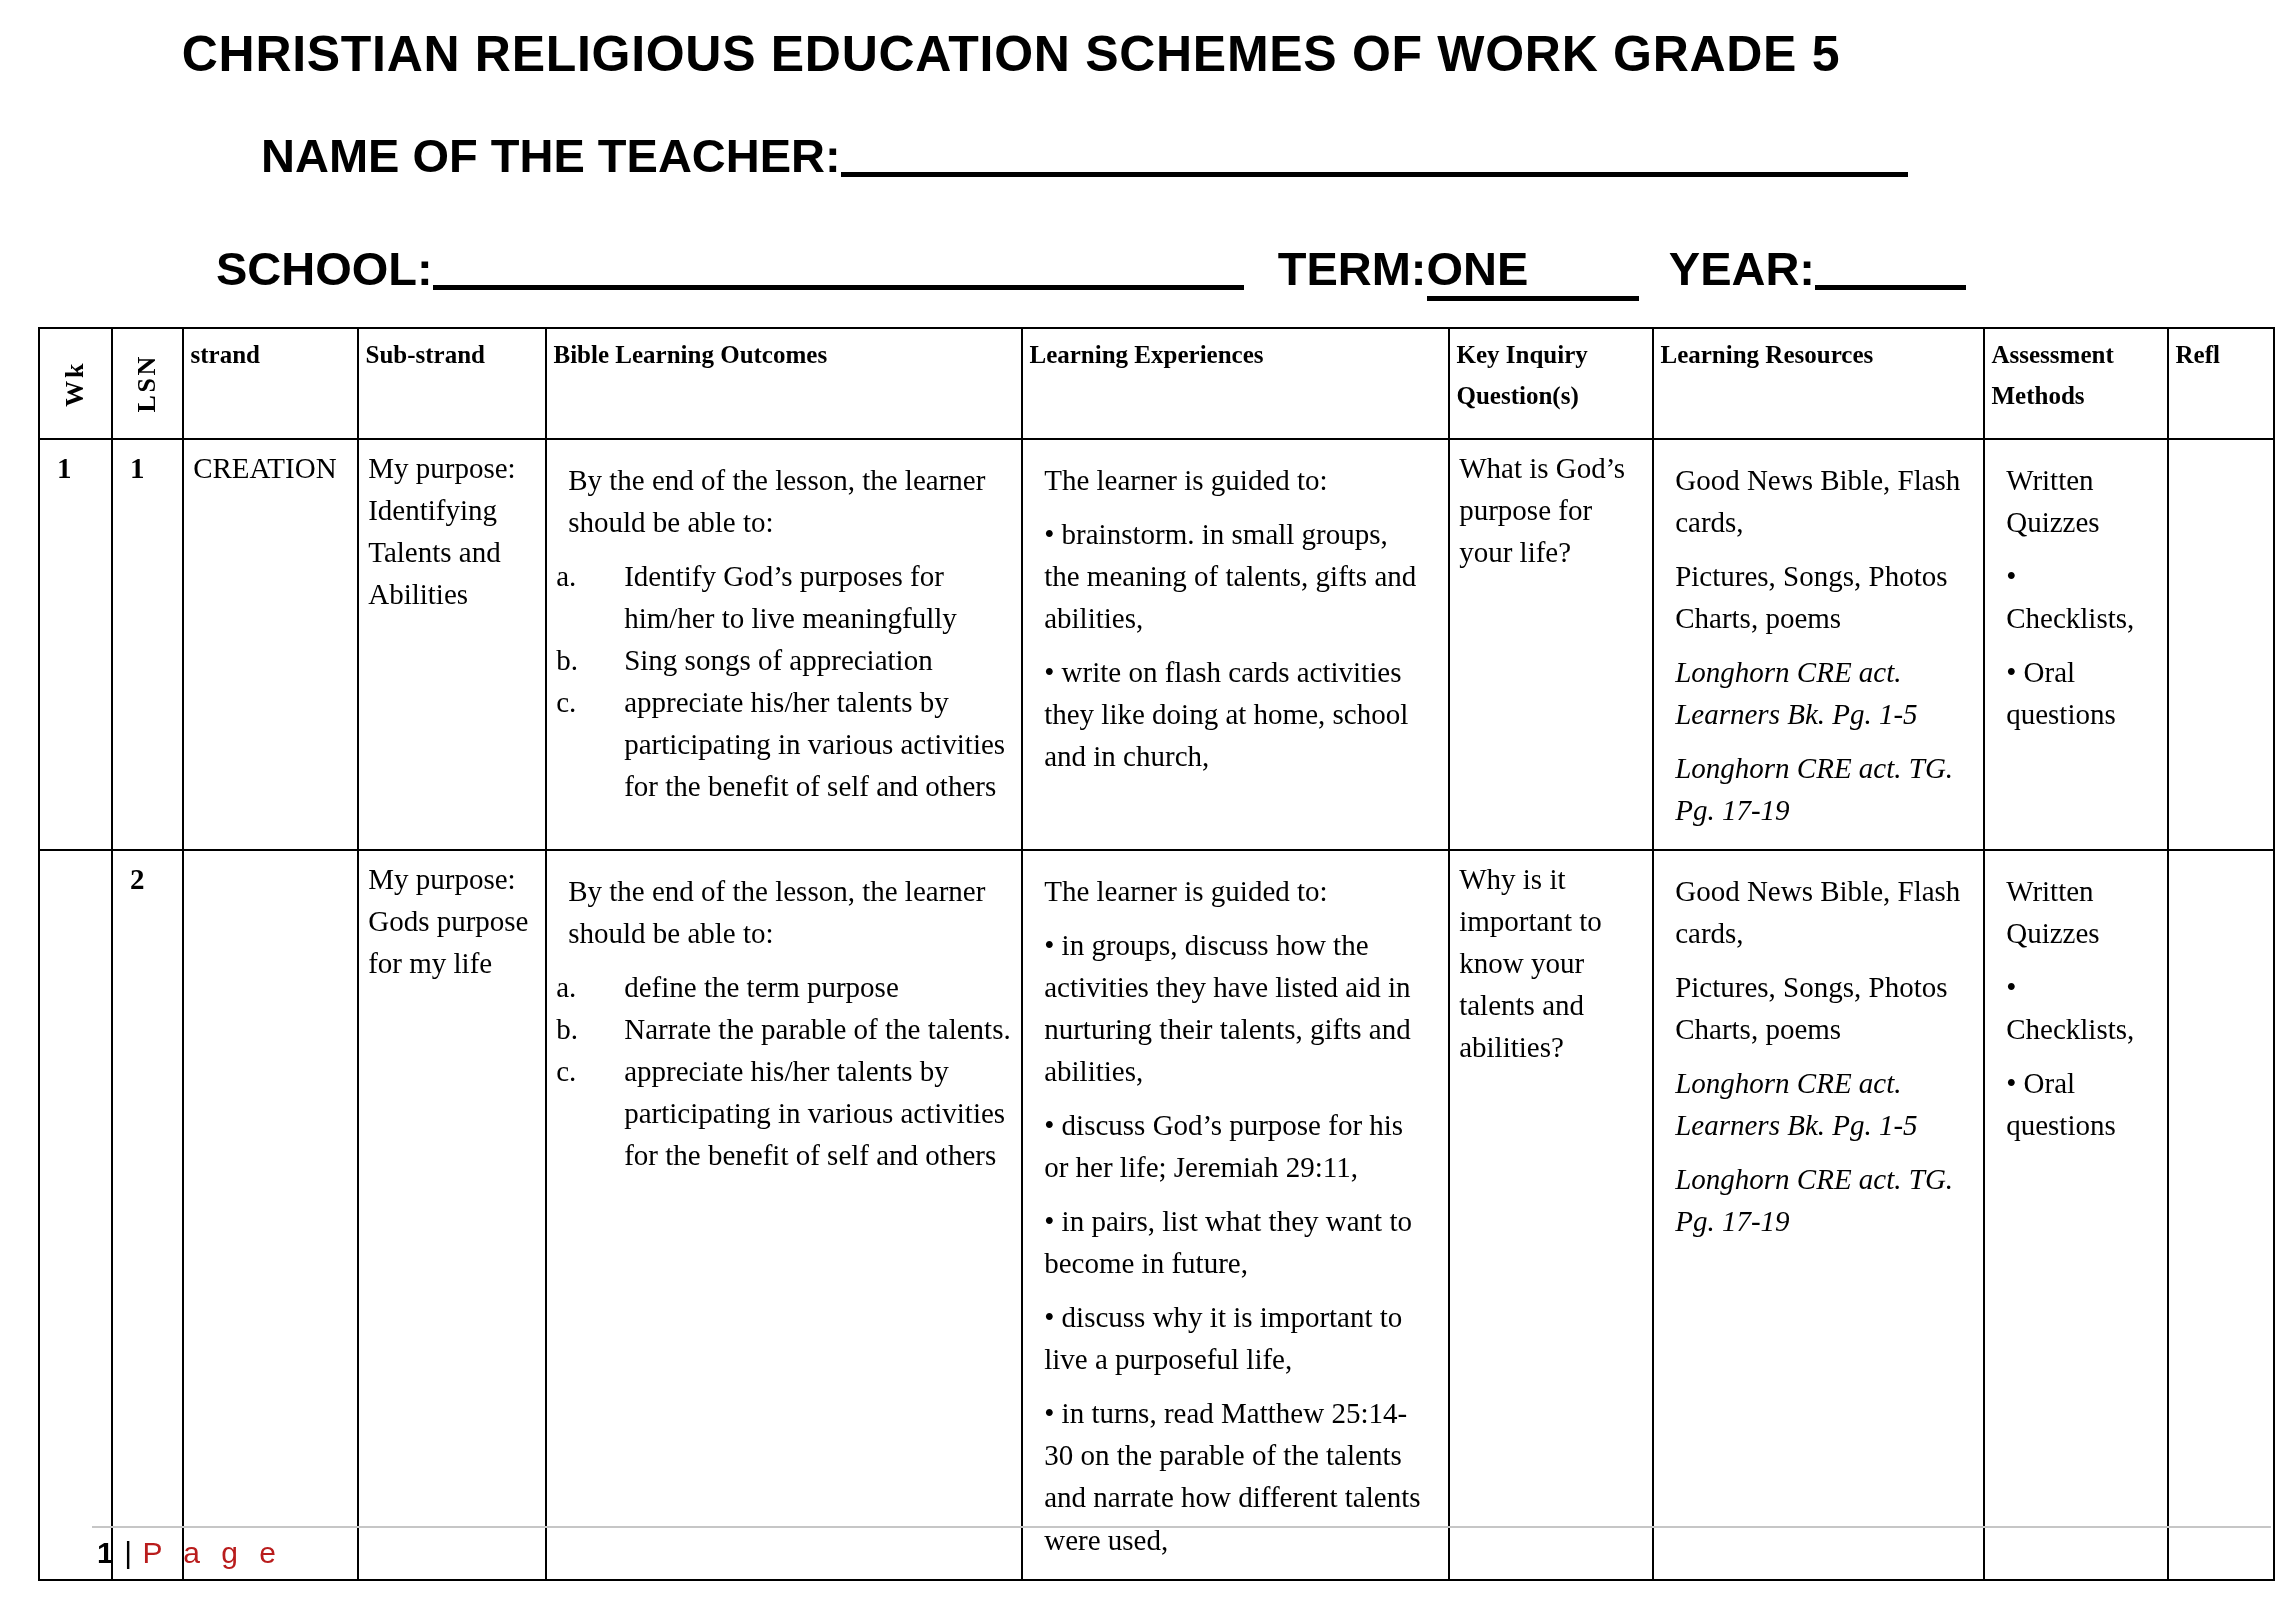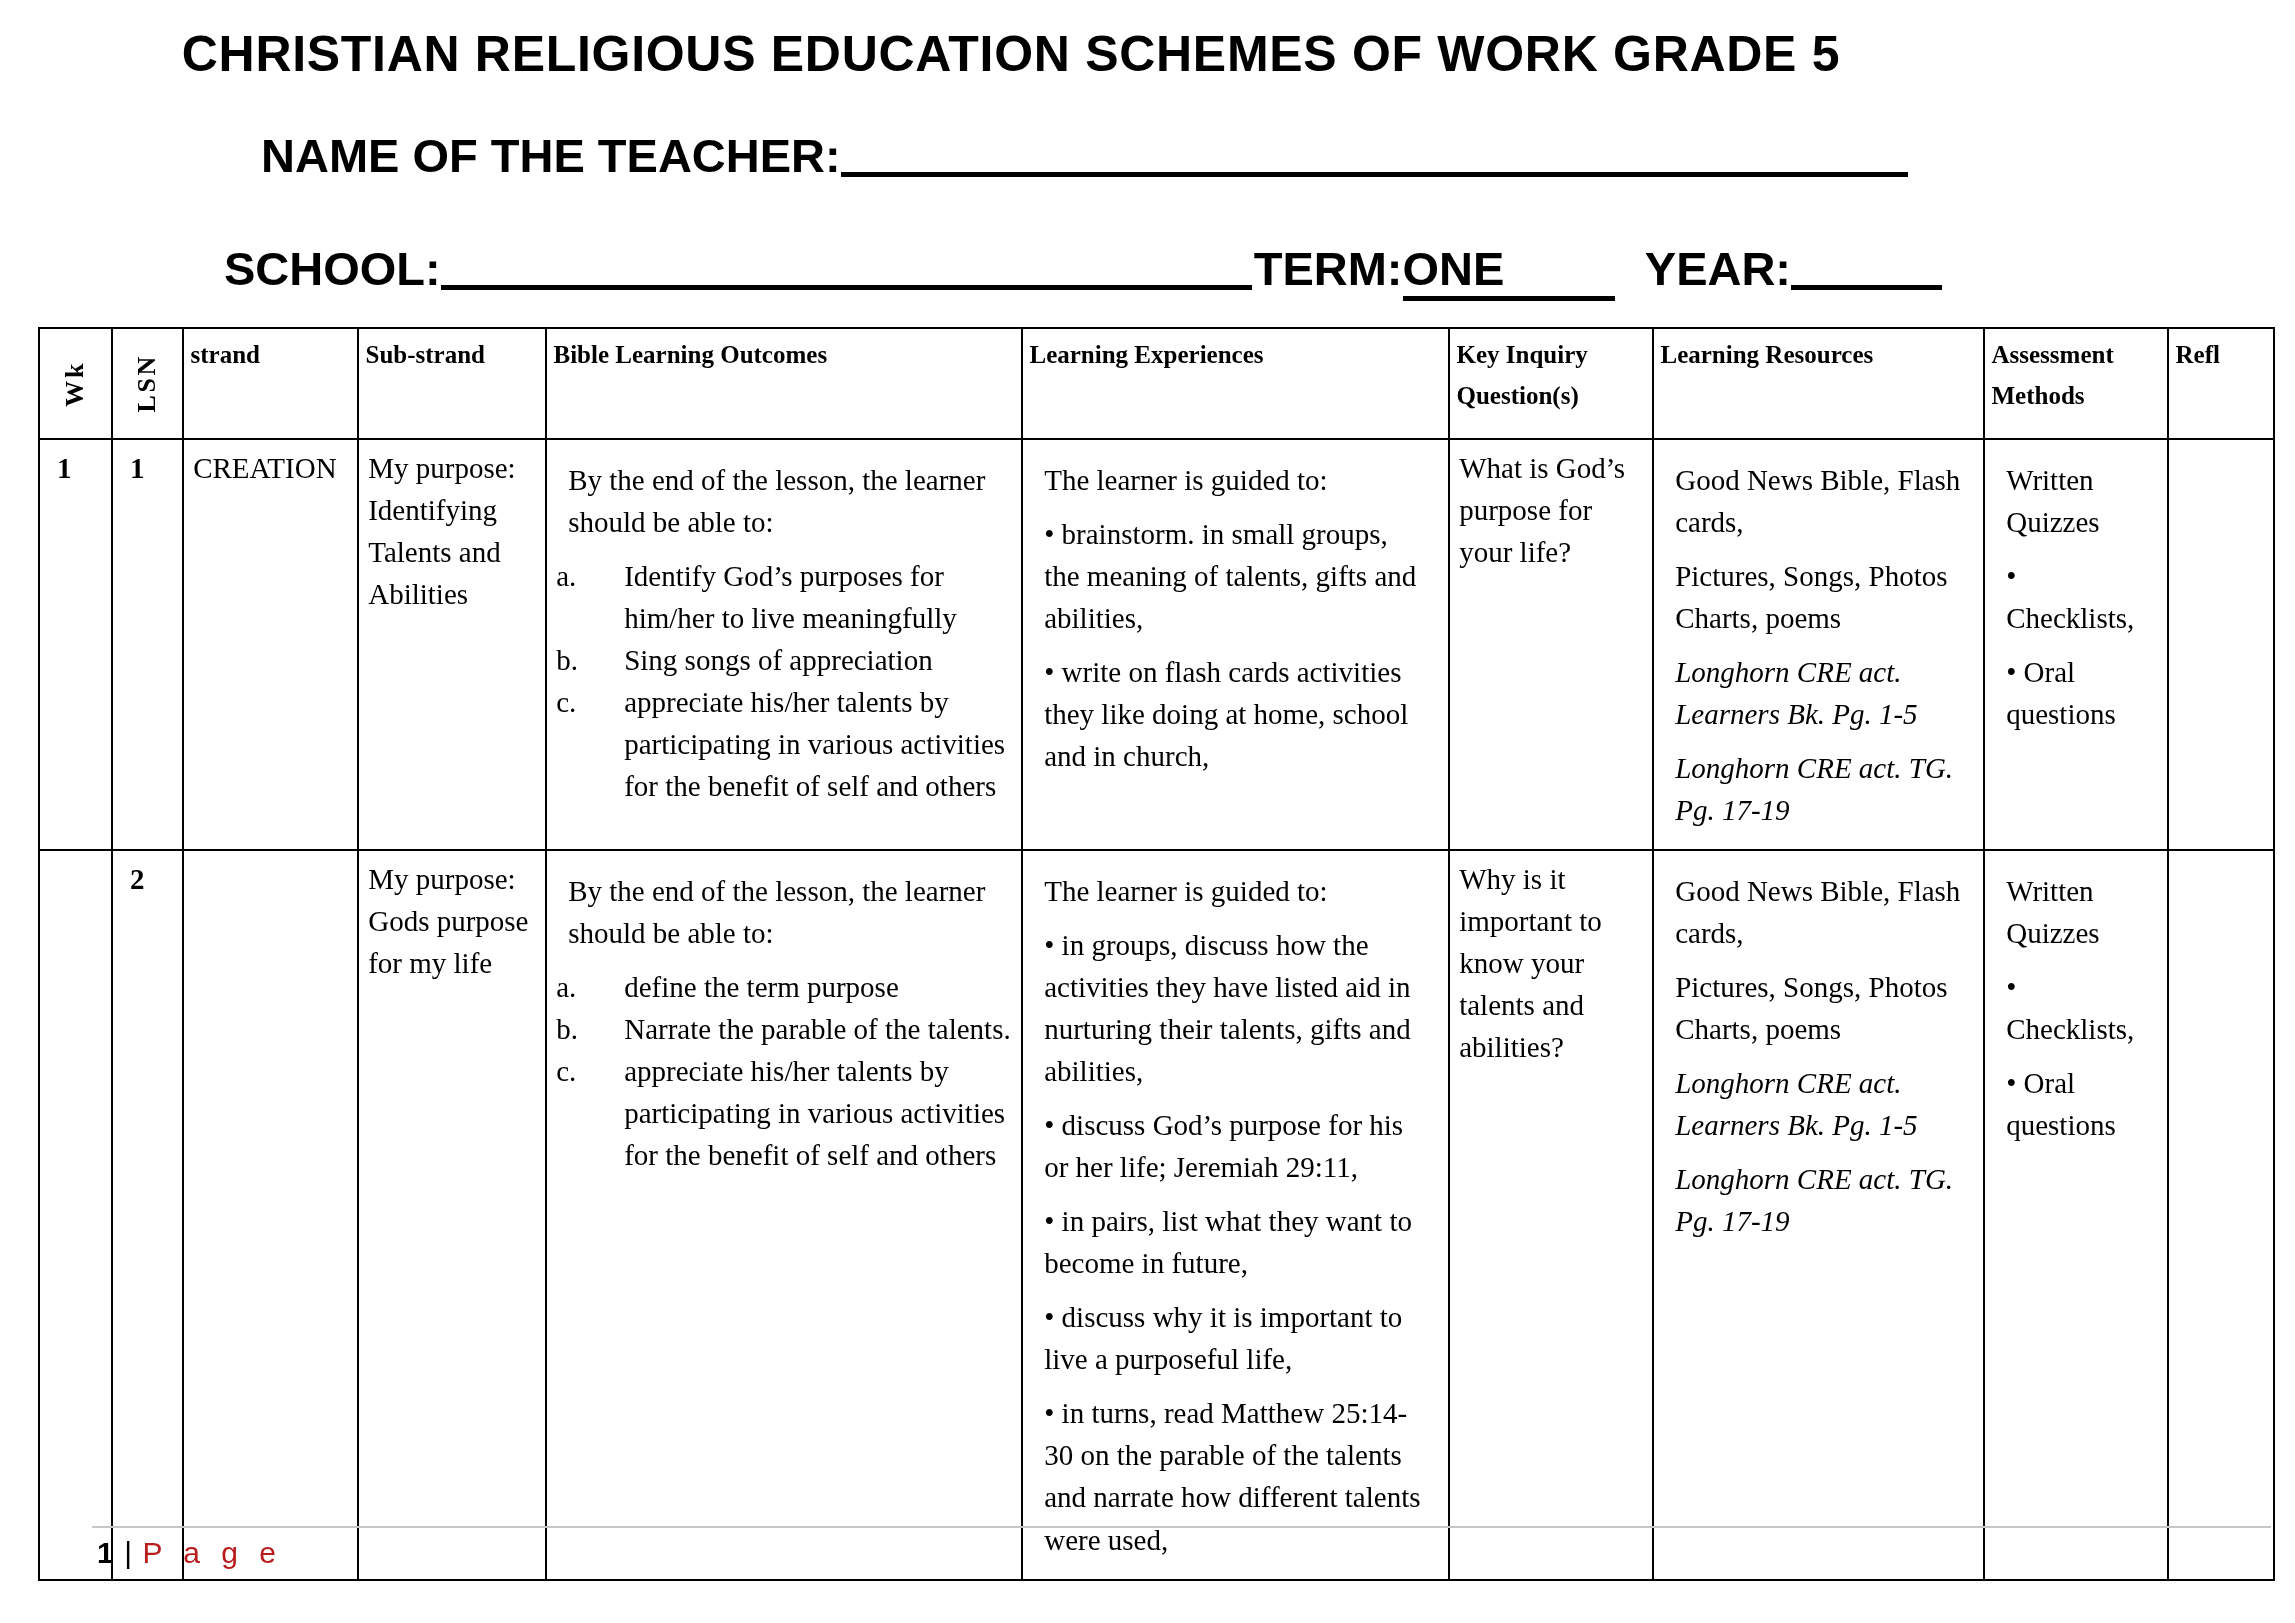--- a/index.html
+++ b/index.html
@@ -12,26 +12,26 @@
     position:absolute;top:25px;left:0;width:100%;
     text-align:center;
     font-family:"Liberation Sans",sans-serif;
     font-weight:900;font-size:50px;letter-spacing:0.7px;white-space:nowrap;
   }
   .head-line{
     position:absolute;display:flex;align-items:baseline;white-space:nowrap;
     font-family:"Liberation Sans",sans-serif;font-weight:900;font-size:47px;
   }
   .teacher-line{top:128px;left:261px;}
-  .school-line{top:241px;left:224px;}
+  .school-line{top:241px;left:216px;}
   .fill{display:inline-block;border-bottom:5.9px solid #000;position:relative;top:5.2px;}
   .fill-teacher{width:1067px;}
   .fill-school{width:811px;}
   .fill-year{width:151px;}
-  .lbl-term{margin-left:2px;}
+  .lbl-term{margin-left:34px;}
   .lbl-year{margin-left:29.4px;}
   .term-one{border-bottom:5.9px solid #000;padding-right:111px;}
 
   
   table.schemes{
     position:absolute;left:38px;top:327px;width:2235px;
     border-collapse:collapse;table-layout:fixed;background:#fff;
   }
   .schemes th,.schemes td{border:2.6px solid #000;vertical-align:top;overflow:hidden;}
   .schemes th{

